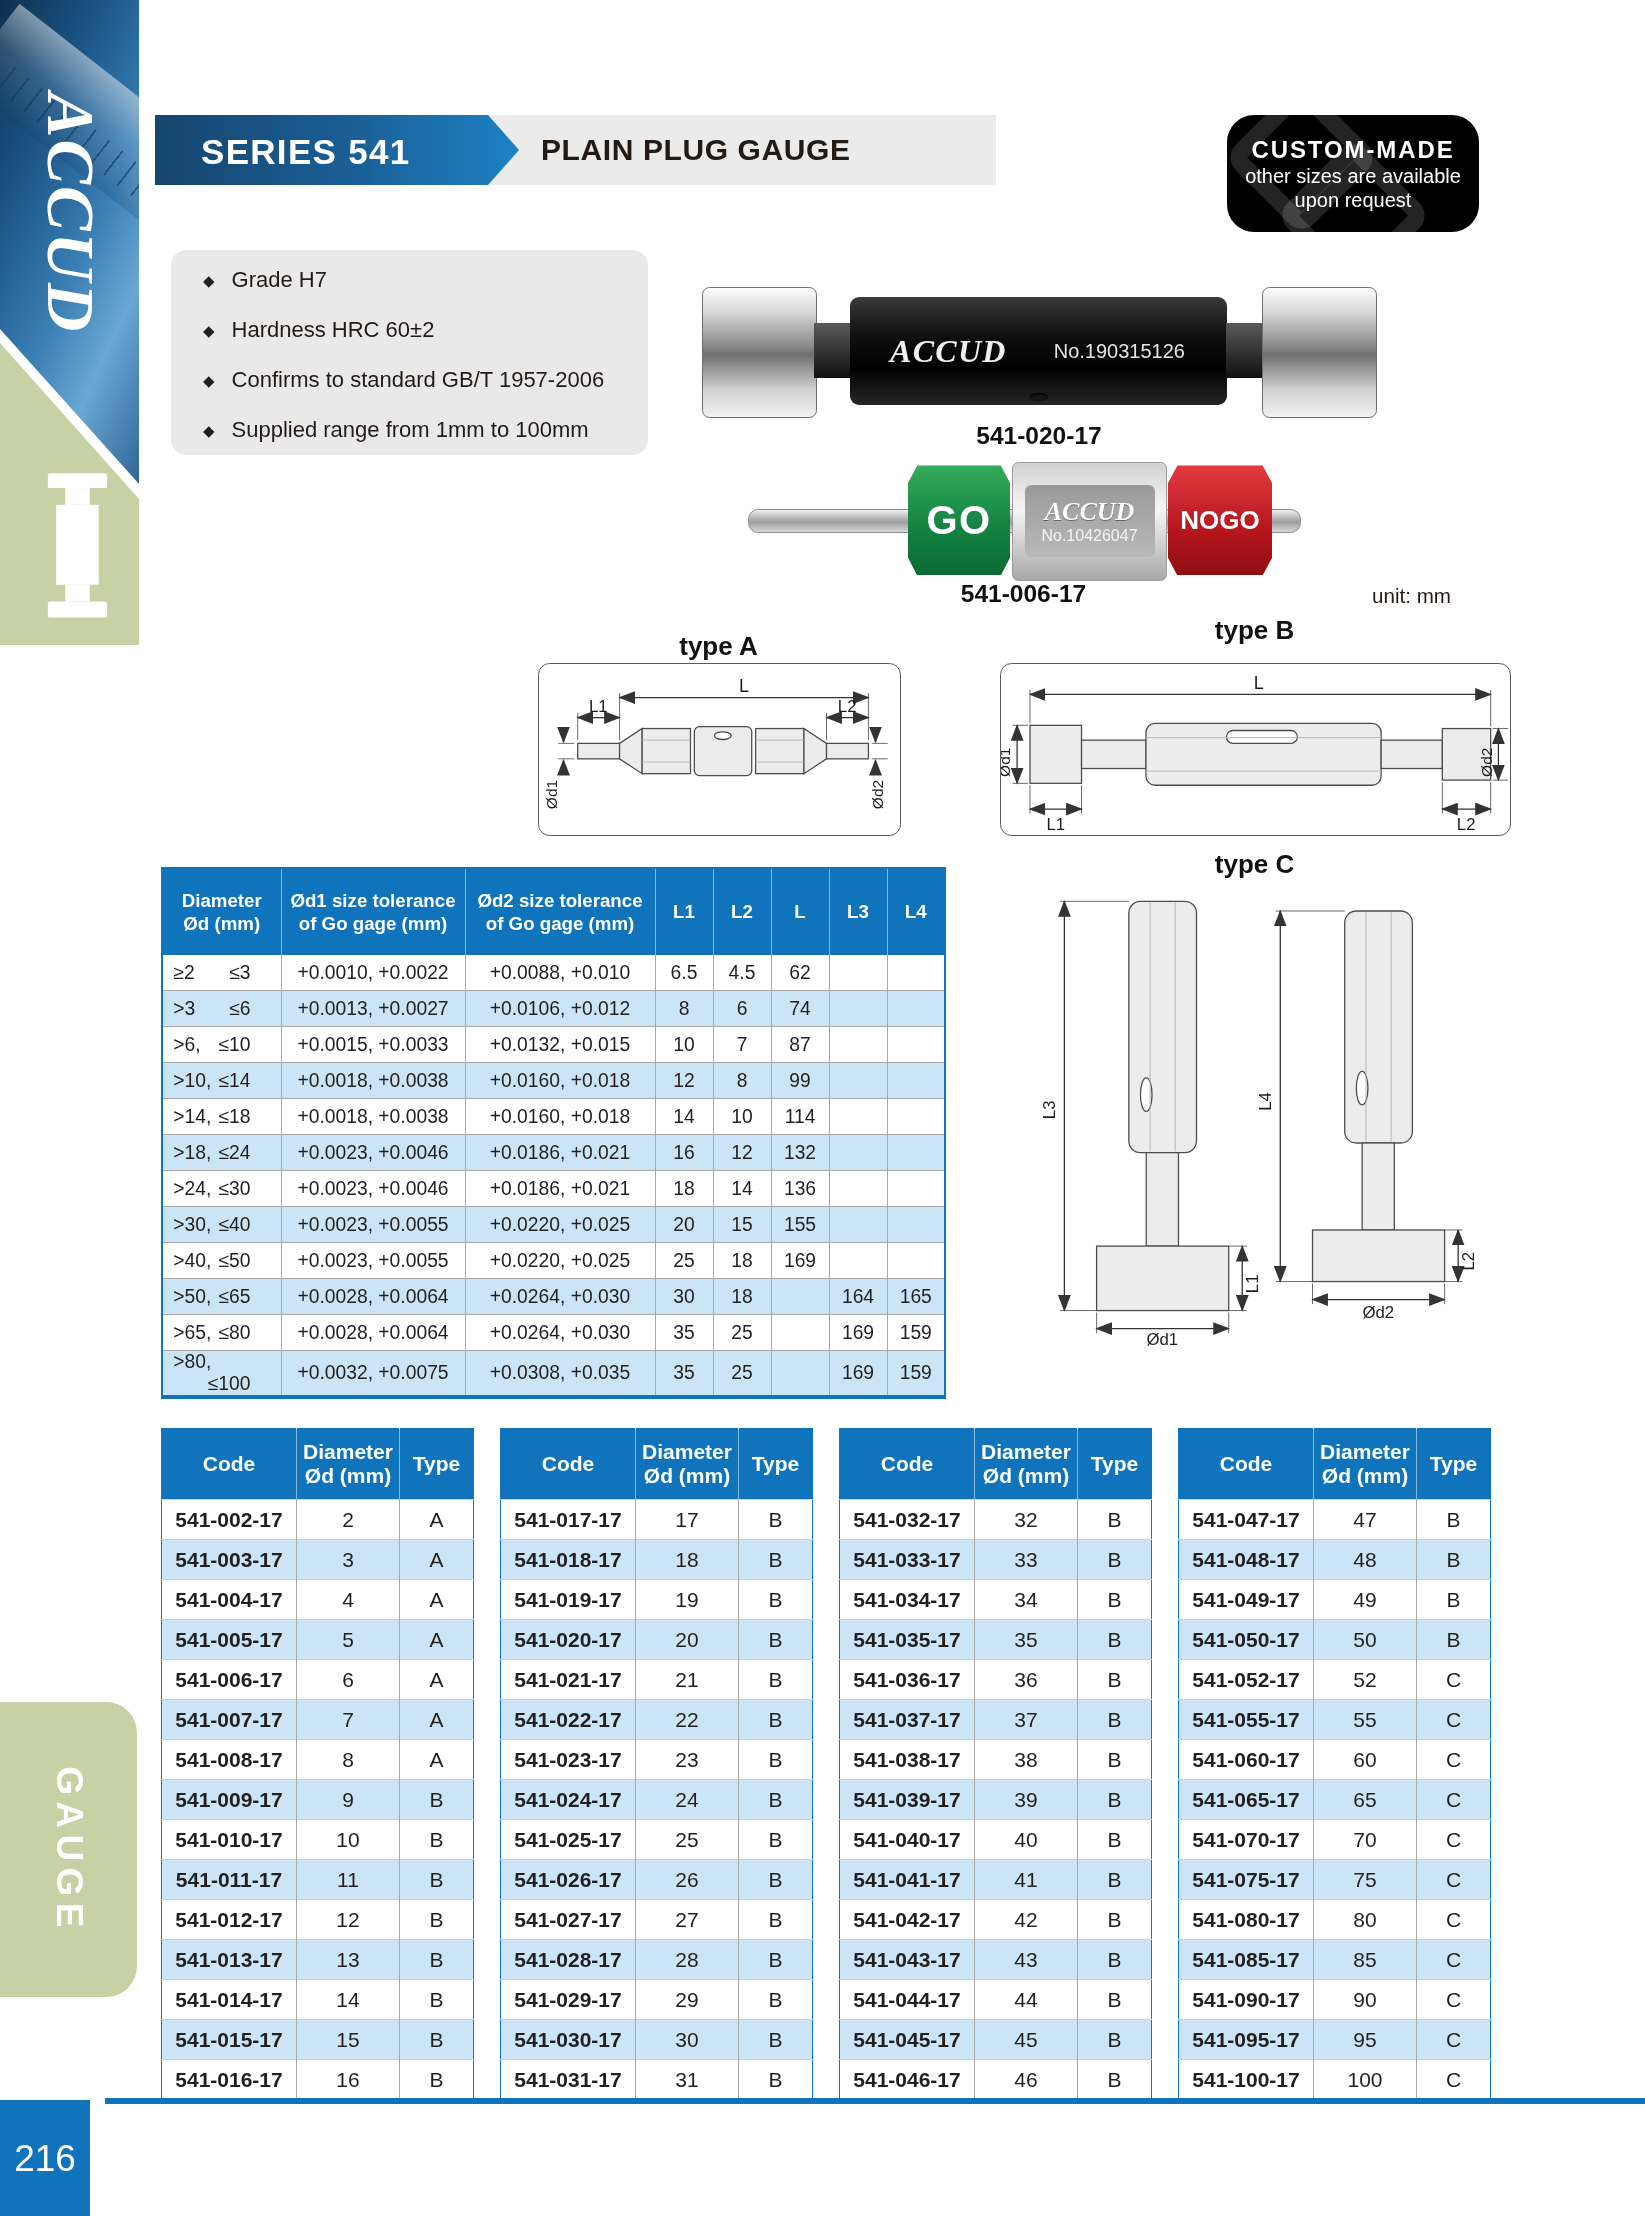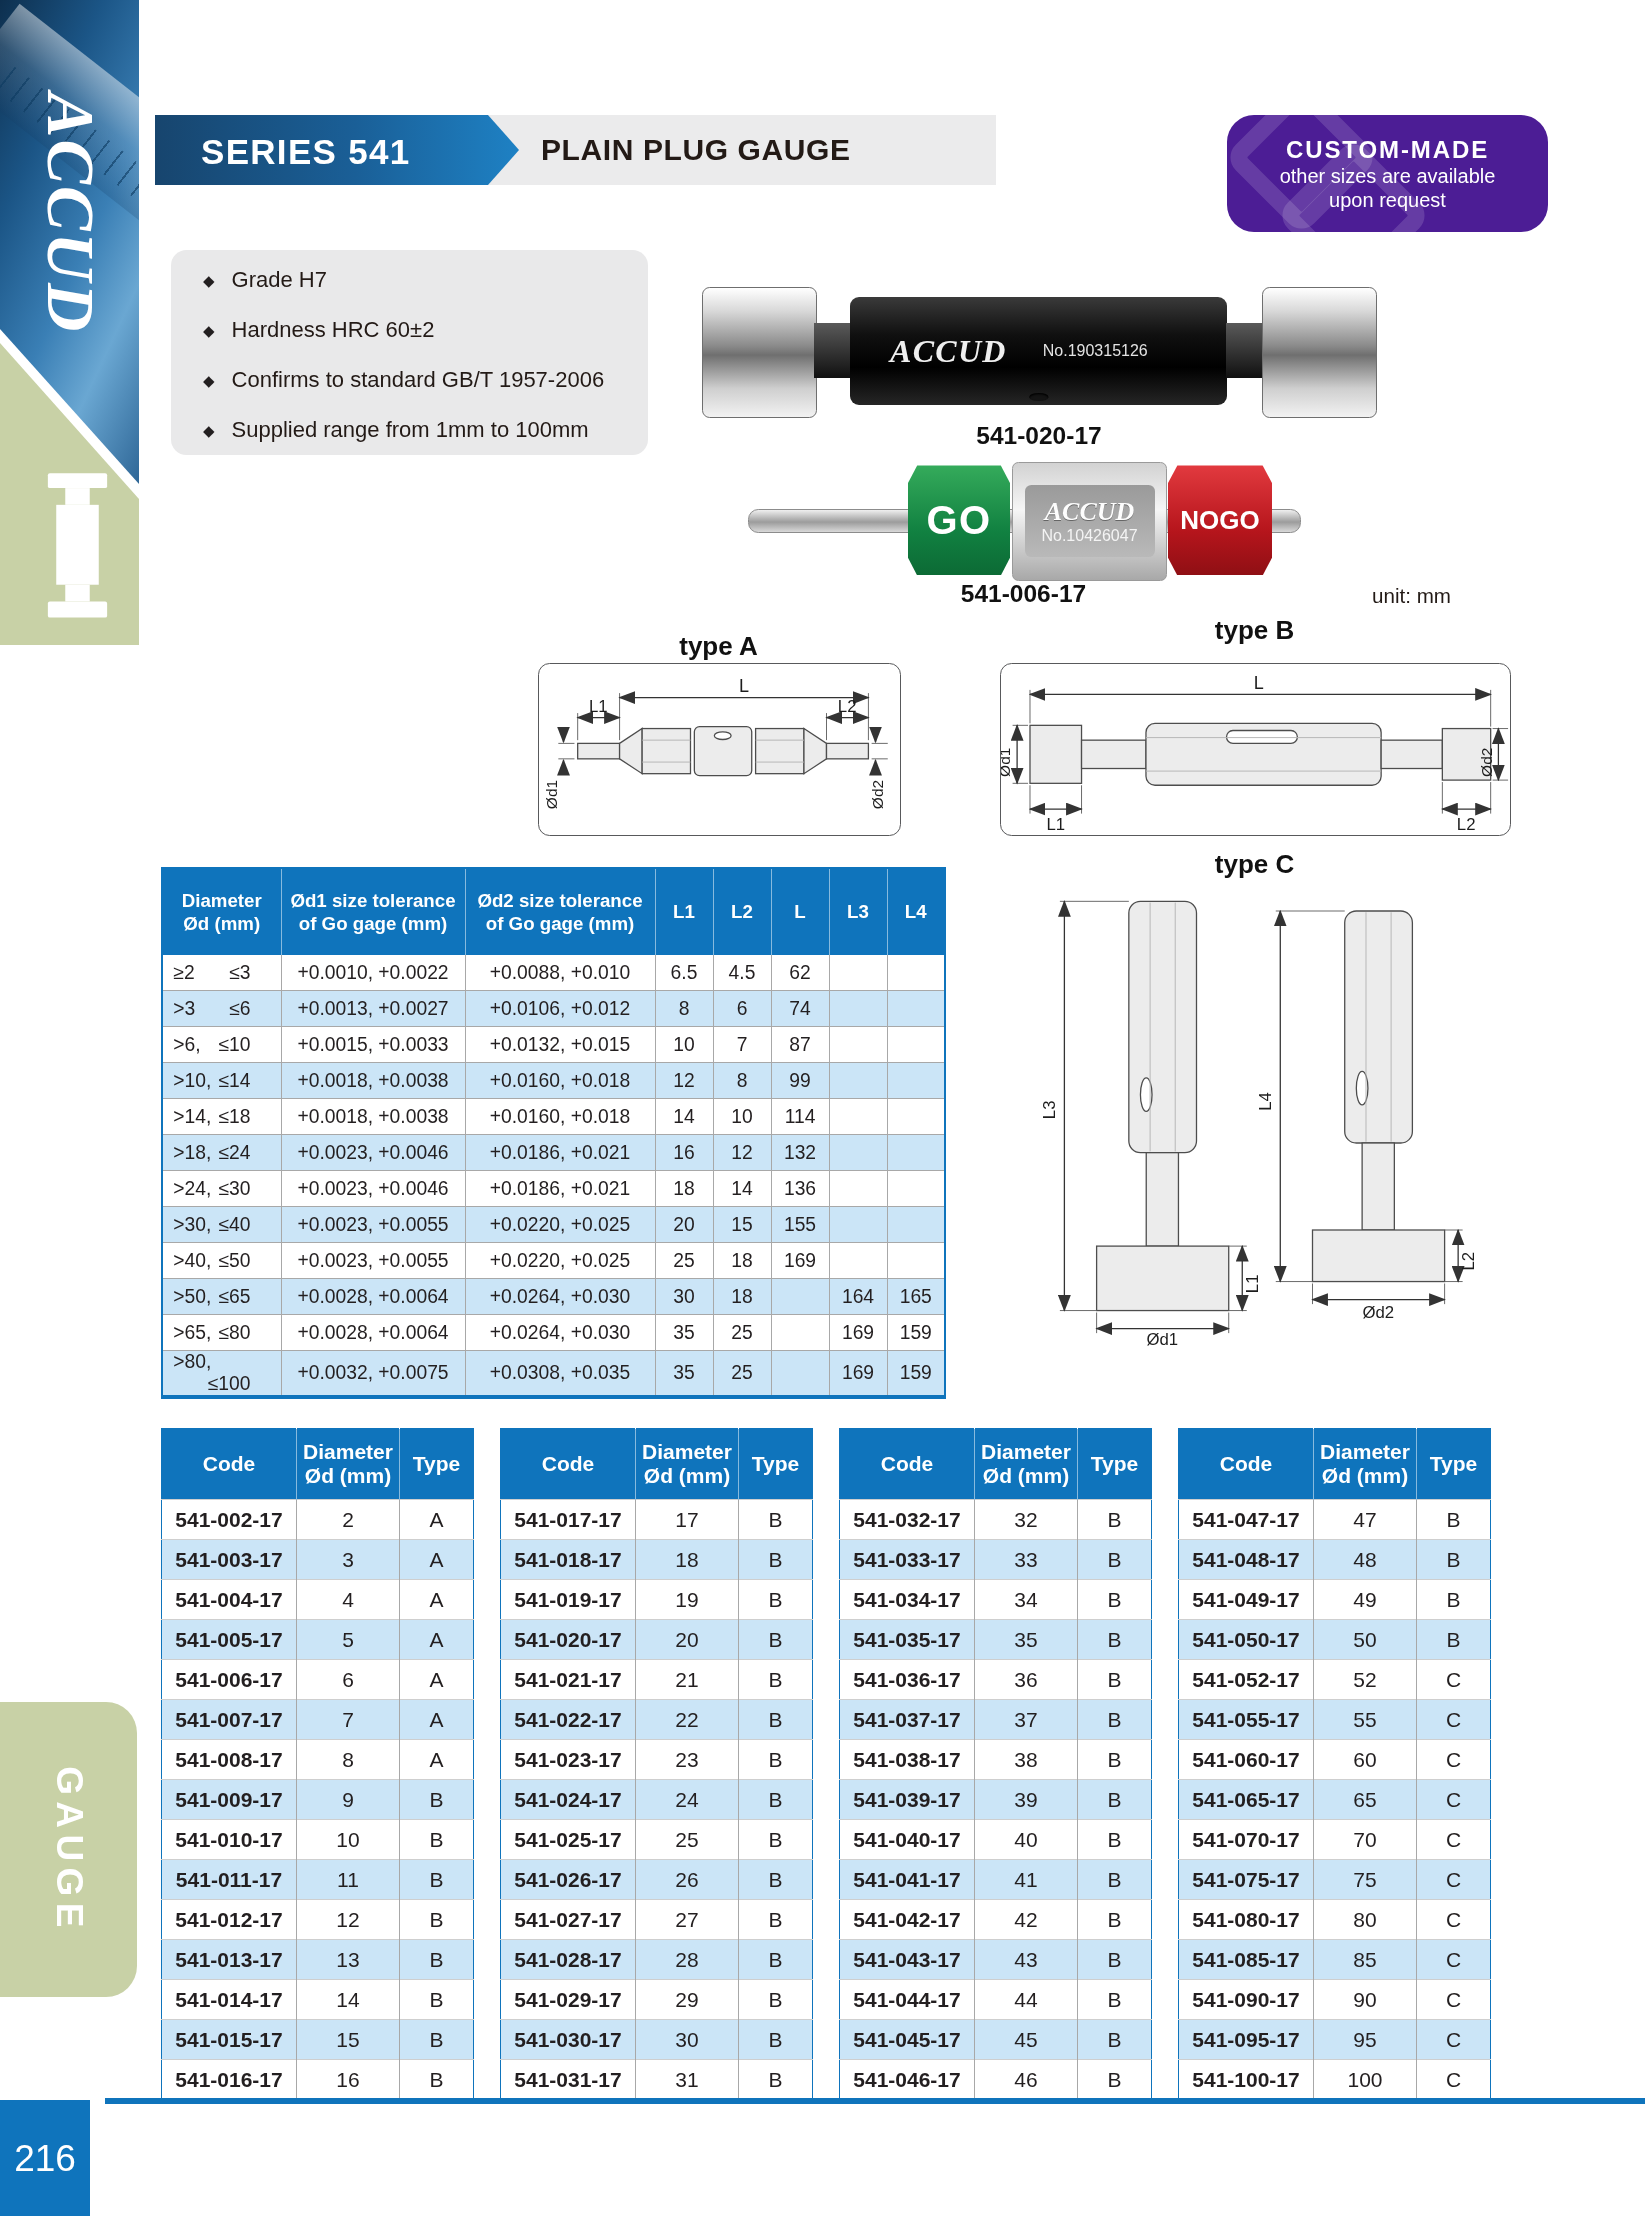--- a/index.html
+++ b/index.html
@@ -25,21 +25,21 @@
 
   
   .title-bar{left:451px;top:115px;width:545px;height:70px;background:#ebebec;
     display:flex;align-items:center;padding-left:90px;box-sizing:border-box;z-index:1;}
   .page-title{font-size:30px;font-weight:bold;letter-spacing:0.6px;color:#231a16;}
   .series-banner{left:155px;top:115px;width:364px;height:74px;z-index:2;
     clip-path:polygon(0 0,333px 0,364px 35px,333px 70px,0 70px);
     background:linear-gradient(90deg,#17456e 0%,#1a5f97 55%,#1e81c4 100%);
     display:flex;align-items:center;padding-left:46px;box-sizing:border-box;text-align:center;}
   .series-text{color:#fff;font-size:35px;font-weight:bold;letter-spacing:1.3px;}
-  .badge{left:1227px;top:115px;width:321px;height:117px;border-radius:27px;background:#4c1d95;
+  .badge{left:1227px;top:115px;width:252px;height:117px;border-radius:27px;background:#000000;
     display:flex;flex-direction:column;justify-content:center;align-items:center;z-index:2;overflow:hidden;}
   .badge-title{color:#fff;font-size:24px;font-weight:bold;letter-spacing:1.9px;z-index:2;}
   .badge-sub{color:#fff;font-size:20px;line-height:1.2;text-align:center;z-index:2;}
   .wm{position:absolute;border:17px solid rgba(255,255,255,.14);border-radius:18px;width:77px;height:77px;}
   .wm1{left:19.3px;top:-13px;transform:rotate(45deg);}
   .wm2{left:71px;top:45px;transform:rotate(45deg);}
 
   
   .features{left:171px;top:250px;width:477px;height:205px;border-radius:15.5px;background:#e9e9ea;
     padding-top:5.2px;box-sizing:border-box;}
@@ -52,21 +52,21 @@
   .cap{position:absolute;width:113px;height:129px;top:7.7px;border-radius:7.7px;border:0.6px solid #6e6e6e;
     background:linear-gradient(180deg,#ffffff 0%,#d8d8d8 18%,#8a8a8a 45%,#6f6f6f 52%,#cfcfcf 78%,#f2f2f2 100%);}
   .cap-l{left:0;} .cap-r{left:560px;}
   .neck{position:absolute;width:37px;height:55px;top:44px;background:linear-gradient(180deg,#5a5a5a,#101010);}
   .neck-l{left:112px;} .neck-r{left:524px;}
   .gbody{position:absolute;left:148px;top:18px;width:377px;height:108px;border-radius:9px;
     background:linear-gradient(180deg,#3a3a3a 0%,#101010 35%,#000 65%,#262626 100%);
     display:flex;align-items:center;}
   .gbody .brand{font-family:"Liberation Serif","DejaVu Serif",serif;font-style:italic;font-weight:900;
     font-size:32px;color:#efefef;margin-left:40px;letter-spacing:1.3px;}
-  .gbody .serial{font-size:16px;color:#e3e3e3;margin-left:36px;}
+  .gbody .serial{font-size:20px;color:#e3e3e3;margin-left:47px;}
   .gbody .hole{position:absolute;left:50%;bottom:3.9px;width:19.3px;height:7.7px;border-radius:50%;
     background:#141414;box-shadow:inset 0 1.3px 1.9px #000;transform:translateX(-50%);}
   .p-label{position:absolute;left:0;width:100%;text-align:center;font-size:24.5px;font-weight:bold;color:#111;}
   .product1 .p-label{top:143px;}
 
   .product2{left:748px;top:459px;width:551px;height:150px;}
   .rod{position:absolute;left:0;top:50px;width:551px;height:22px;border-radius:10.3px;border:0.6px solid #8c8c8c;
     background:linear-gradient(180deg,#efefef,#9c9c9c 55%,#d9d9d9);}
   .hexblk{position:absolute;display:flex;align-items:center;justify-content:center;
     clip-path:polygon(0% 16%,9% 0%,91% 0%,100% 16%,100% 84%,91% 100%,9% 100%,0% 84%);}

